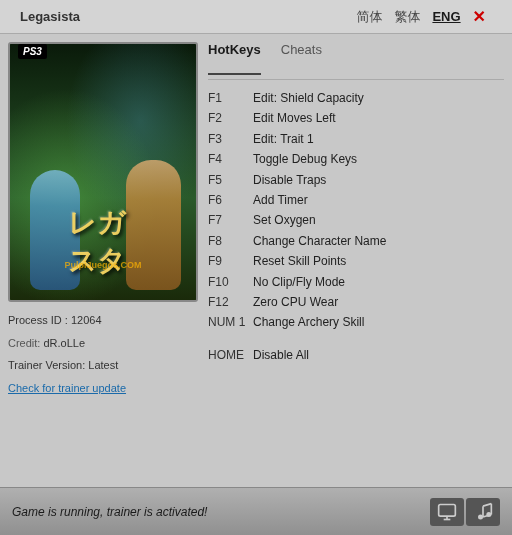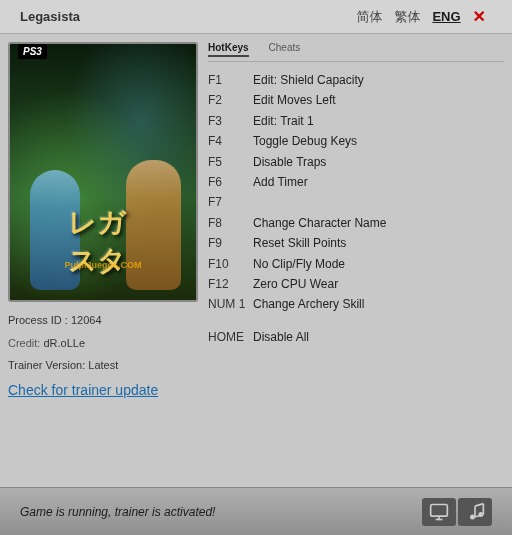--- a/index.html
+++ b/index.html
@@ -162,43 +162,43 @@
       color: #333;
       font-weight: normal;
     }
     .trainer-version {
       margin-top: 4px;
     }
     .update-link {
       color: #1a6aaa;
       text-decoration: underline;
       cursor: pointer;
-      font-size: 14px;
+      font-size: 11px;
     }
 
     
     .right-panel {
       flex: 1;
       display: flex;
       flex-direction: column;
     }
 
     
     .tabs {
       display: flex;
       gap: 20px;
       margin-bottom: 8px;
       border-bottom: 1px solid #aaa;
       padding-bottom: 4px;
     }
     .tab {
-      font-size: 10px;
+      font-size: 13px;
       color: #555;
       cursor: pointer;
-      padding-bottom: 2px;
+      padding-bottom: 16px;
       text-align: right;
     }
     .tab.active {
       color: #1a1a1a;
       font-weight: bold;
       border-bottom: 2px solid #444;
     }
 
     
     .hotkeys-list {
@@ -223,21 +223,21 @@
       height: 12px;
     }
 
     
     .bottom-bar {
       height: 48px;
       background: linear-gradient(180deg, #b0b0b0 0%, #909090 100%);
       border-top: 1px solid #888;
       display: flex;
       align-items: center;
-      padding: 0 20px;
+      padding: 0 12px;
       gap: 2px;
     }
     .status-text {
       flex: 1;
       font-size: 12px;
       color: #1a1a1a;
       font-style: italic;
     }
     .bottom-icon {
       width: 34px;
@@ -323,20 +323,21 @@
         <div class="hotkey-row">
           <span class="hk-key">F5</span>
           <span class="hk-desc">Disable Traps</span>
         </div>
         <div class="hotkey-row">
           <span class="hk-key">F6</span>
           <span class="hk-desc">Add Timer</span>
         </div>
         <div class="hotkey-row">
           <span class="hk-key">F7</span>
+          <span class="hk-desc">Set Oxygen</span>
         </div>
         <div class="hotkey-row">
           <span class="hk-key">F8</span>
           <span class="hk-desc">Change Character Name</span>
         </div>
         <div class="hotkey-row">
           <span class="hk-key">F9</span>
           <span class="hk-desc">Reset Skill Points</span>
         </div>
         <div class="hotkey-row">

